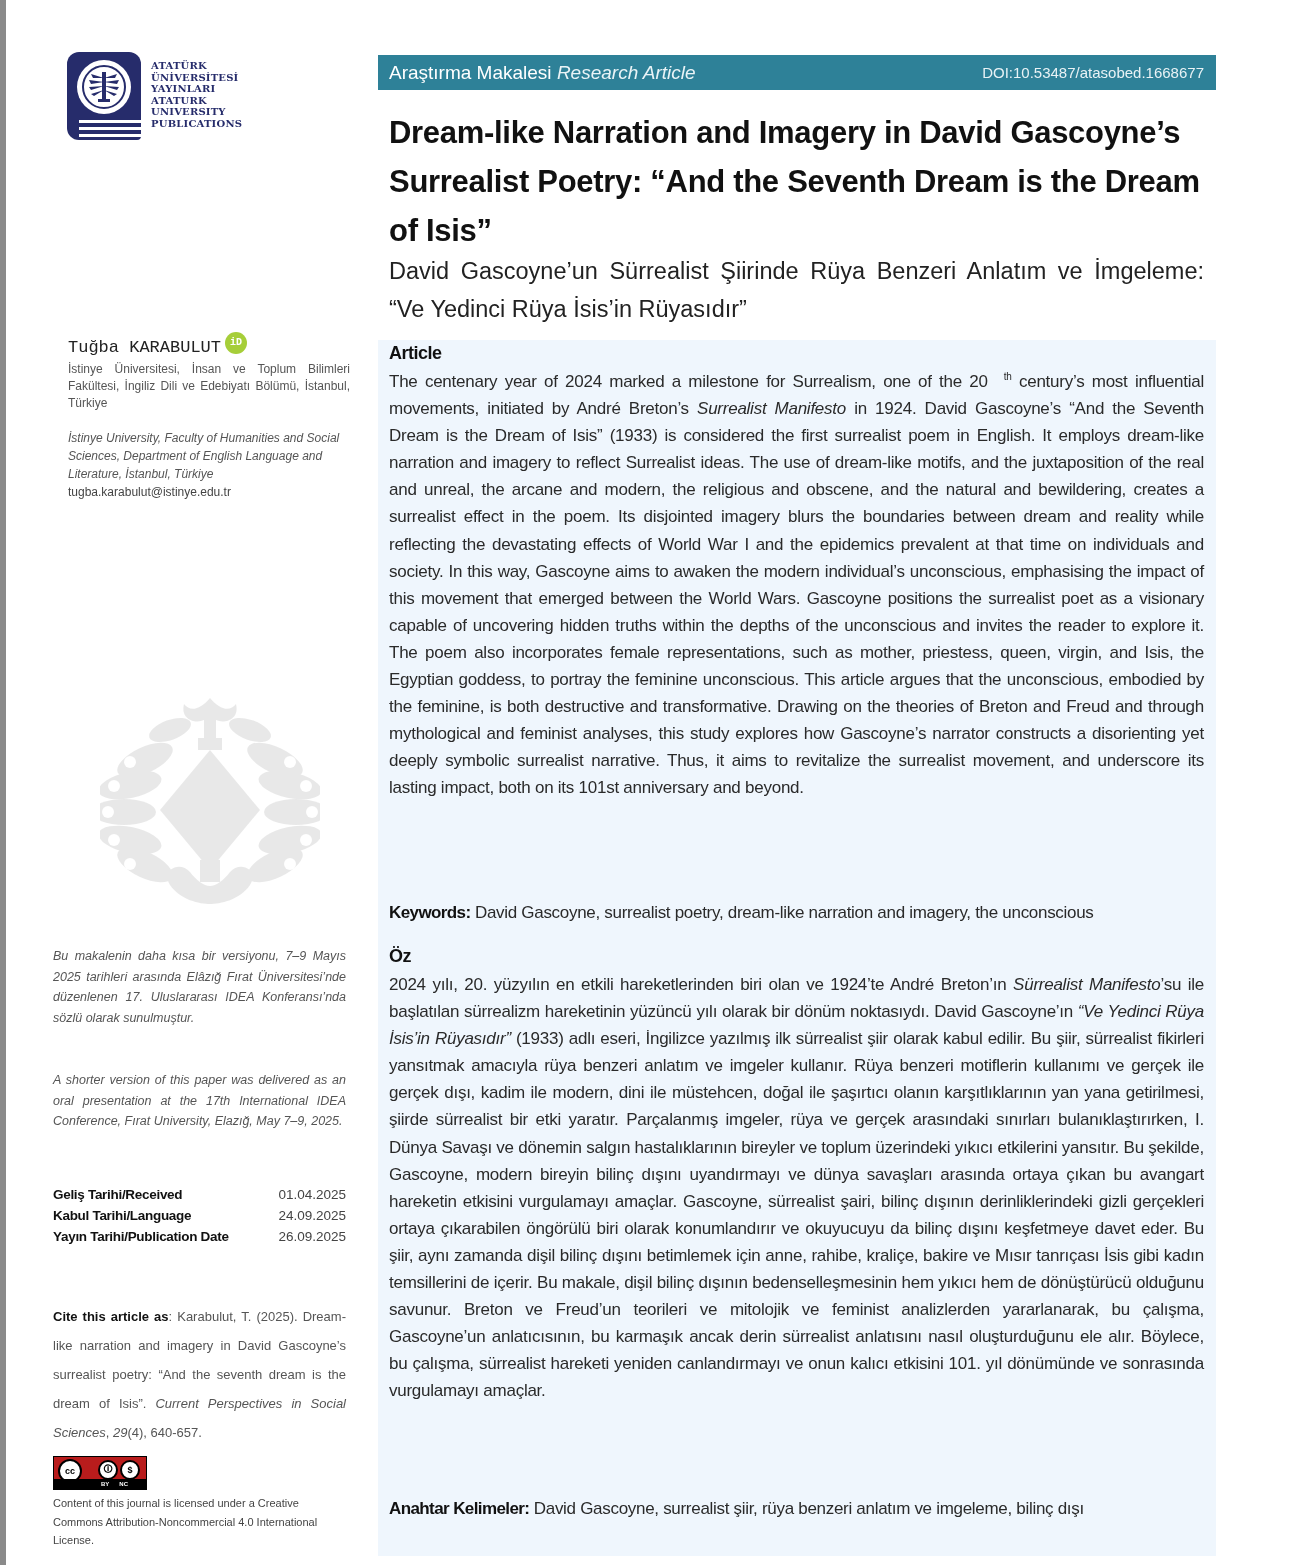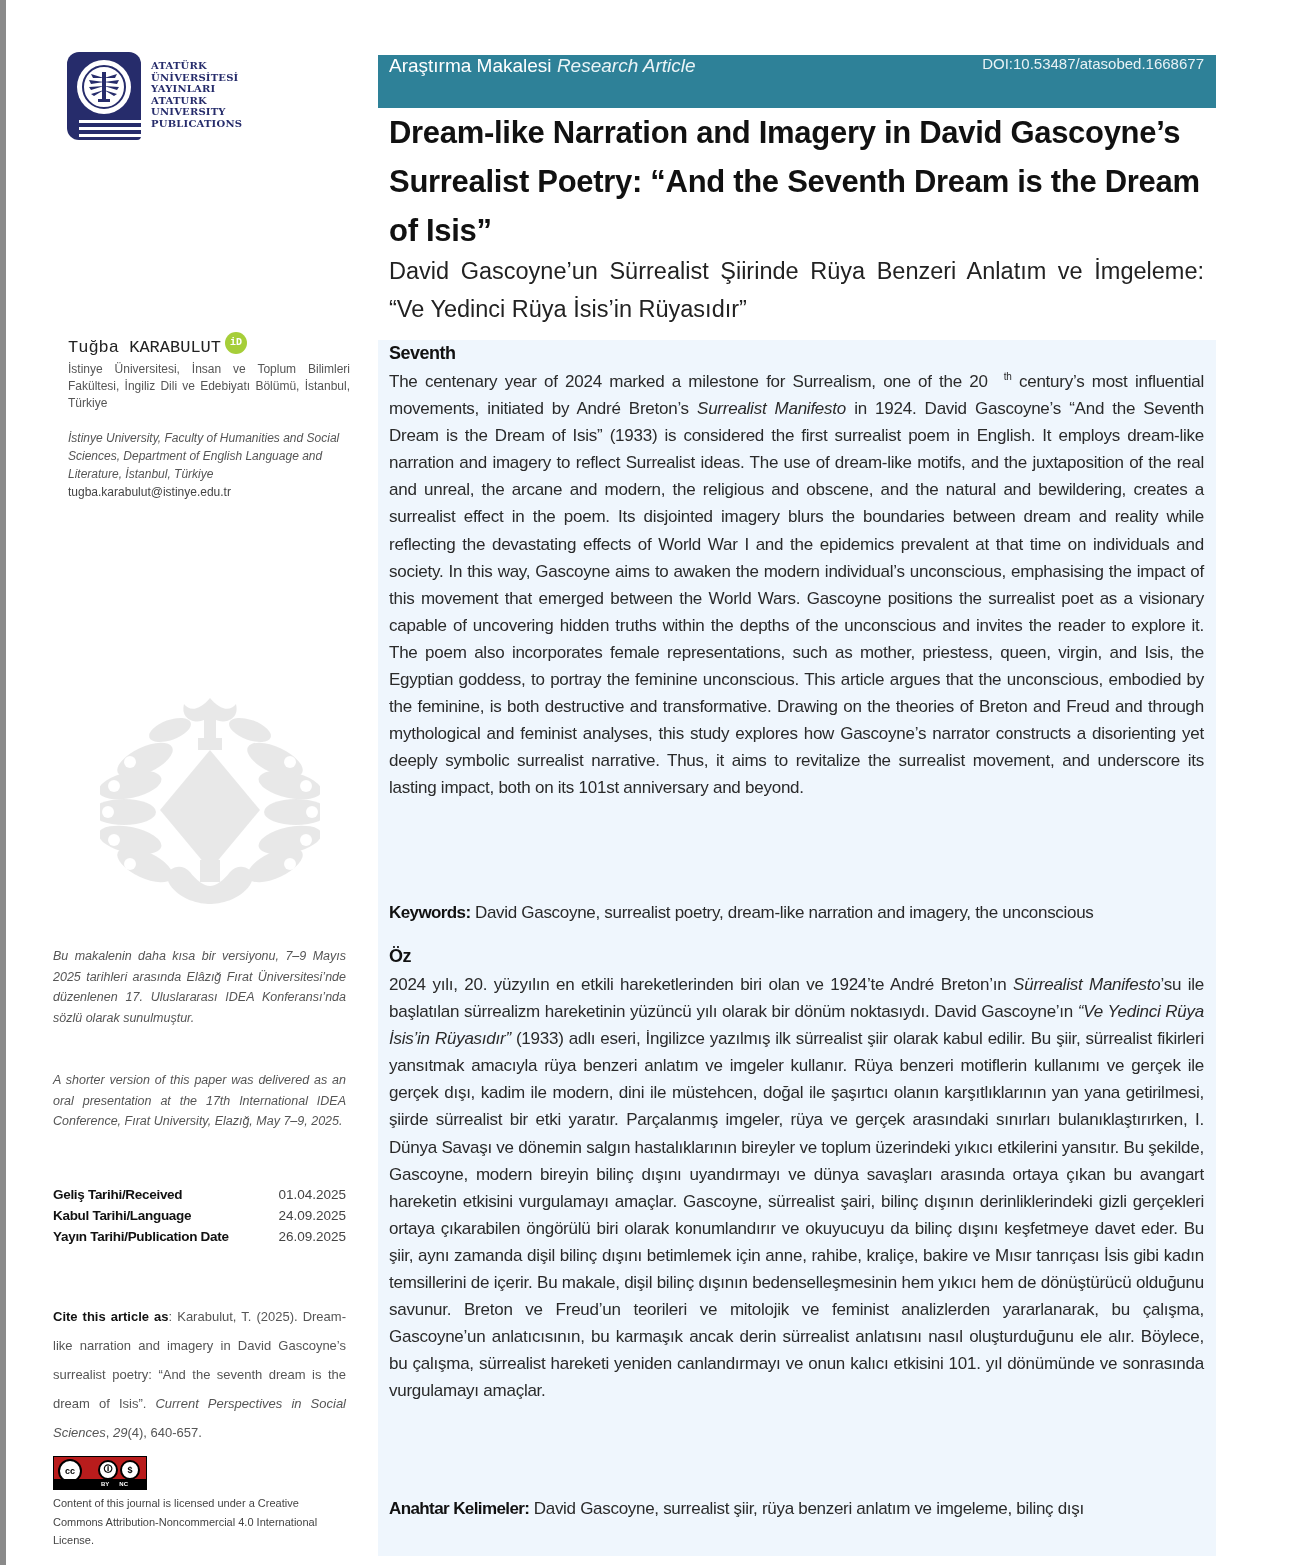--- a/index.html
+++ b/index.html
@@ -41,21 +41,21 @@
 
   .cite { position: absolute; left: 53px; top: 1302px; width: 293px; font-size: 13px; line-height: 29px; color: #555; text-align: justify; text-align-last: left; }
   .cite b { color: #111; }
 
   .cc { position: absolute; left: 53px; top: 1456px; width: 92px; height: 32px; background: #b91c1c; border: 1px solid #000; display: flex; }
   .cc .black-bar { position: absolute; left: 0; right: 0; bottom: 0; height: 10px; background: #000; color: #fff; font-size: 6px; font-weight: bold; display: flex; justify-content: flex-end; gap: 10px; padding-right: 18px; align-items: center; }
   .cc .ico { position: absolute; top: 3px; width: 20px; height: 20px; border-radius: 50%; background: #fff; border: 2px solid #000; box-sizing: border-box; font-size: 9px; font-weight: bold; display: flex; align-items: center; justify-content: center; color: #000; }
   .license { position: absolute; left: 53px; top: 1494px; width: 293px; font-size: 11px; color: #444; line-height: 18.5px; }
 
   
-  .banner { position: absolute; left: 378px; top: 55px; width: 838px; height: 53px; background: #2e8198; color: #fff; display: flex; align-items: flex-start; justify-content: space-between; box-sizing: border-box; padding: 0 12px 0 11px; }
+  .banner { position: absolute; left: 378px; top: 55px; width: 838px; height: 35px; background: #2e8198; color: #fff; display: flex; align-items: center; justify-content: space-between; box-sizing: border-box; padding: 0 12px 0 11px; }
   .banner-left { font-size: 19px; }
   .banner-left i { font-style: italic; color: #eaf4f7; }
   .banner-doi { font-size: 15px; color: #e8f2f5; }
 
   .title-en { position: absolute; left: 389px; top: 108px; width: 820px; font-size: 31px; font-weight: bold; line-height: 49px; color: #111; letter-spacing: -0.3px; }
   .title-tr { position: absolute; left: 389px; top: 252px; width: 815px; font-size: 23.5px; line-height: 38px; color: #222; text-align: justify; text-align-last: left; }
 
   .abstract-box { position: absolute; left: 378px; top: 340px; width: 838px; height: 1216px; background: #eff6fd; }
   .sec-head { position: absolute; left: 389px; font-size: 18px; color: #111; font-weight: bold; letter-spacing: -0.5px; }
   .body-text { position: absolute; left: 389px; width: 815px; font-size: 17px; line-height: 27.1px; color: #2a2a2a; text-align: justify; letter-spacing: -0.25px; }
@@ -183,19 +183,19 @@
     <i>Research Article</i>
   </div>
   <div class="banner-doi">DOI:10.53487/atasobed.1668677</div>
 </div>
 
 <h1 class="title-en" style="margin:0">Dream-like Narration and Imagery in David Gascoyne’s Surrealist Poetry: “And the Seventh Dream is the Dream of Isis”</h1>
 <h2 class="title-tr" style="margin:0;font-weight:normal">David Gascoyne’un Sürrealist Şiirinde Rüya Benzeri Anlatım ve İmgeleme: “Ve Yedinci Rüya İsis’in Rüyasıdır”</h2>
 
 <div class="abstract-box"></div>
 
-<div class="sec-head" style="top:343px">Seventh</div>
+<div class="sec-head" style="top:343px">Article</div>
 <div class="body-text abstract-text"><span>The centenary year of 2024 marked a milestone for Surrealism, one of the 20</span><sup>th</sup><span> century’s most influential movements, initiated by André Breton’s </span><i>Surrealist Manifesto</i><span> in 1924. David Gascoyne’s “And the Seventh Dream is the Dream of Isis” (1933) is considered the first surrealist poem in English. It employs dream-like narration and imagery to reflect Surrealist ideas. The use of dream-like motifs, and the juxtaposition of the real and unreal, the arcane and modern, the religious and obscene, and the natural and bewildering, creates a surrealist effect in the poem. Its disjointed imagery blurs the boundaries between dream and reality while reflecting the devastating effects of World War I and the epidemics prevalent at that time on individuals and society. In this way, Gascoyne aims to awaken the modern individual’s unconscious, emphasising the impact of this movement that emerged between the World Wars. Gascoyne positions the surrealist poet as a visionary capable of uncovering hidden truths within the depths of the unconscious and invites the reader to explore it. The poem also incorporates female representations, such as mother, priestess, queen, virgin, and Isis, the Egyptian goddess, to portray the feminine unconscious. This article argues that the unconscious, embodied by the feminine, is both destructive and transformative. Drawing on the theories of Breton and Freud and through mythological and feminist analyses, this study explores how Gascoyne’s narrator constructs a disorienting yet deeply symbolic surrealist narrative. Thus, it aims to revitalize the surrealist movement, and underscore its lasting impact, both on its 101st anniversary and beyond.</span></div>
 <div class="kw" style="top:903px"><b>Keywords:</b><span> David Gascoyne, surrealist poetry, dream-like narration and imagery, the unconscious</span></div>
 
 <div class="sec-head" style="top:946px">Öz</div>
 <div class="body-text oz-text"><span>2024 yılı, 20. yüzyılın en etkili hareketlerinden biri olan ve 1924’te André Breton’ın </span><i>Sürrealist Manifesto</i><span>’su ile başlatılan sürrealizm hareketinin yüzüncü yılı olarak bir dönüm noktasıydı. David Gascoyne’ın </span><i>“Ve Yedinci Rüya İsis’in Rüyasıdır”</i><span> (1933) adlı eseri, İngilizce yazılmış ilk sürrealist şiir olarak kabul edilir. Bu şiir, sürrealist fikirleri yansıtmak amacıyla rüya benzeri anlatım ve imgeler kullanır. Rüya benzeri motiflerin kullanımı ve gerçek ile gerçek dışı, kadim ile modern, dini ile müstehcen, doğal ile şaşırtıcı olanın karşıtlıklarının yan yana getirilmesi, şiirde sürrealist bir etki yaratır. Parçalanmış imgeler, rüya ve gerçek arasındaki sınırları bulanıklaştırırken, I. Dünya Savaşı ve dönemin salgın hastalıklarının bireyler ve toplum üzerindeki yıkıcı etkilerini yansıtır. Bu şekilde, Gascoyne, modern bireyin bilinç dışını uyandırmayı ve dünya savaşları arasında ortaya çıkan bu avangart hareketin etkisini vurgulamayı amaçlar. Gascoyne, sürrealist şairi, bilinç dışının derinliklerindeki gizli gerçekleri ortaya çıkarabilen öngörülü biri olarak konumlandırır ve okuyucuyu da bilinç dışını keşfetmeye davet eder. Bu şiir, aynı zamanda dişil bilinç dışını betimlemek için anne, rahibe, kraliçe, bakire ve Mısır tanrıçası İsis gibi kadın temsillerini de içerir. Bu makale, dişil bilinç dışının bedenselleşmesinin hem yıkıcı hem de dönüştürücü olduğunu savunur. Breton ve Freud’un teorileri ve mitolojik ve feminist analizlerden yararlanarak, bu çalışma, Gascoyne’un anlatıcısının, bu karmaşık ancak derin sürrealist anlatısını nasıl oluşturduğunu ele alır. Böylece, bu çalışma, sürrealist hareketi yeniden canlandırmayı ve onun kalıcı etkisini 101. yıl dönümünde ve sonrasında vurgulamayı amaçlar.</span></div>
 <div class="kw" style="top:1499px"><b>Anahtar Kelimeler:</b><span> David Gascoyne, surrealist şiir, rüya benzeri anlatım ve imgeleme, bilinç dışı</span></div>
 
 </body></html>

